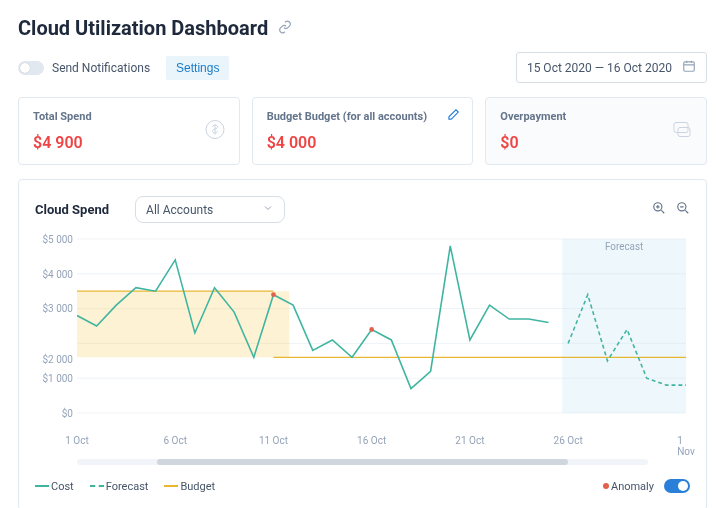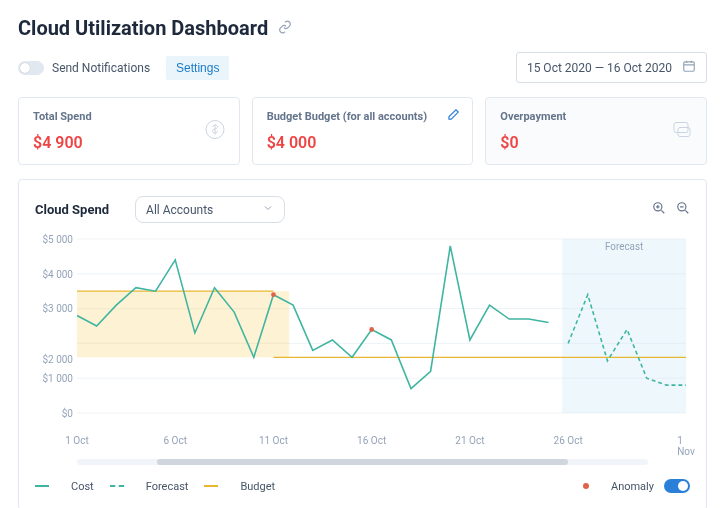--- a/index.html
+++ b/index.html
@@ -52,21 +52,21 @@
   .y-axis-labels span { position: absolute; right: 0; transform: translateY(-50%); font-size: 10px; color: #94a3b8; }
 
   .x-axis-labels { position: relative; margin-left: 42px; margin-right: 4px; height: 14px; margin-top: 2px; }
   .x-axis-labels span { position: absolute; font-size: 10px; color: #94a3b8; transform: translateX(-50%); }
 
   .scrollbar { position: relative; height: 6px; margin: 10px 42px 0; background: #f1f5f9; border-radius: 999px; }
   .scrollbar .thumb { position: absolute; left: 14%; right: 14%; top: 0; bottom: 0; background: #cfd6de; border-radius: 999px; }
 
   .legend-row { display: flex; align-items: center; justify-content: space-between; margin-top: 14px; font-size: 11px; color: #475569; }
   .legend-left { display: flex; align-items: center; gap: 16px; }
-  .lg { display: flex; align-items: center; gap: 22px; }
+  .lg { display: flex; align-items: center; gap: 2px; }
   .lg .swline { width: 14px; height: 2px; background: #3fb5a1; display: inline-block; }
   .lg .swdash { width: 14px; height: 0; border-top: 2px dashed #3fb5a1; display: inline-block; }
   .lg .swbud { width: 14px; height: 2px; background: #e7b731; display: inline-block; }
   .lg .swdot { width: 6px; height: 6px; border-radius: 50%; background: #e2614a; display: inline-block; }
   .toggle-on { width: 26px; height: 14px; background: #2a7fd8; border-radius: 999px; position: relative; cursor: pointer; }
   .toggle-on .knob { width: 10px; height: 10px; background: #fff; border-radius: 50%; position: absolute; top: 2px; right: 2px; }
   .legend-right { display: flex; align-items: center; gap: 10px; }
 </style>
 </head>
 <body>

